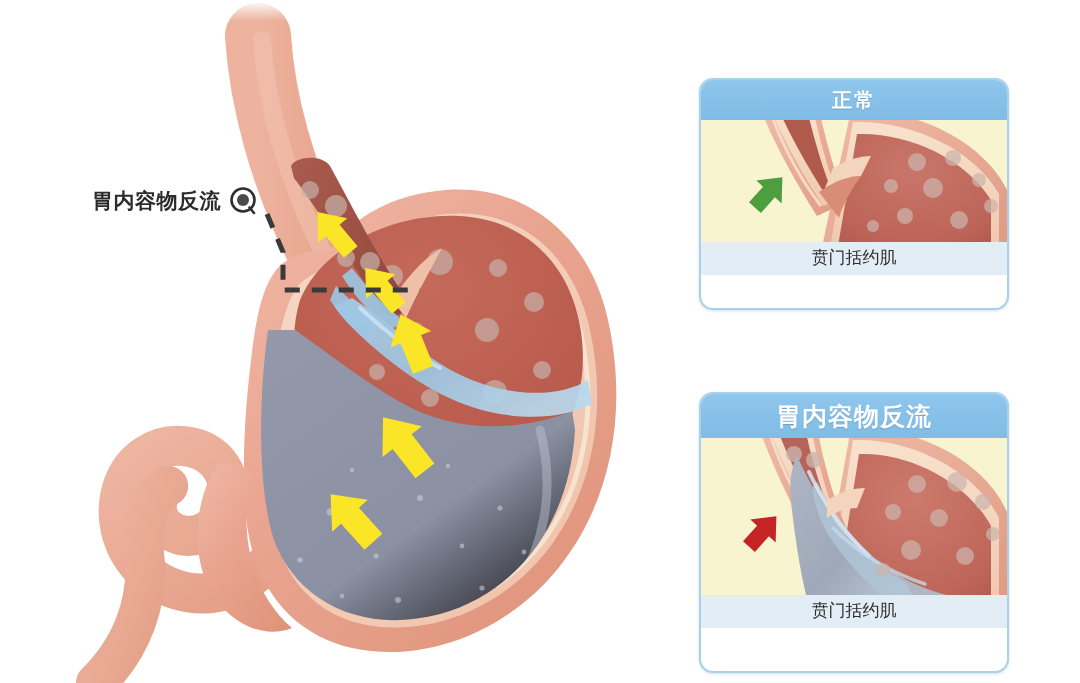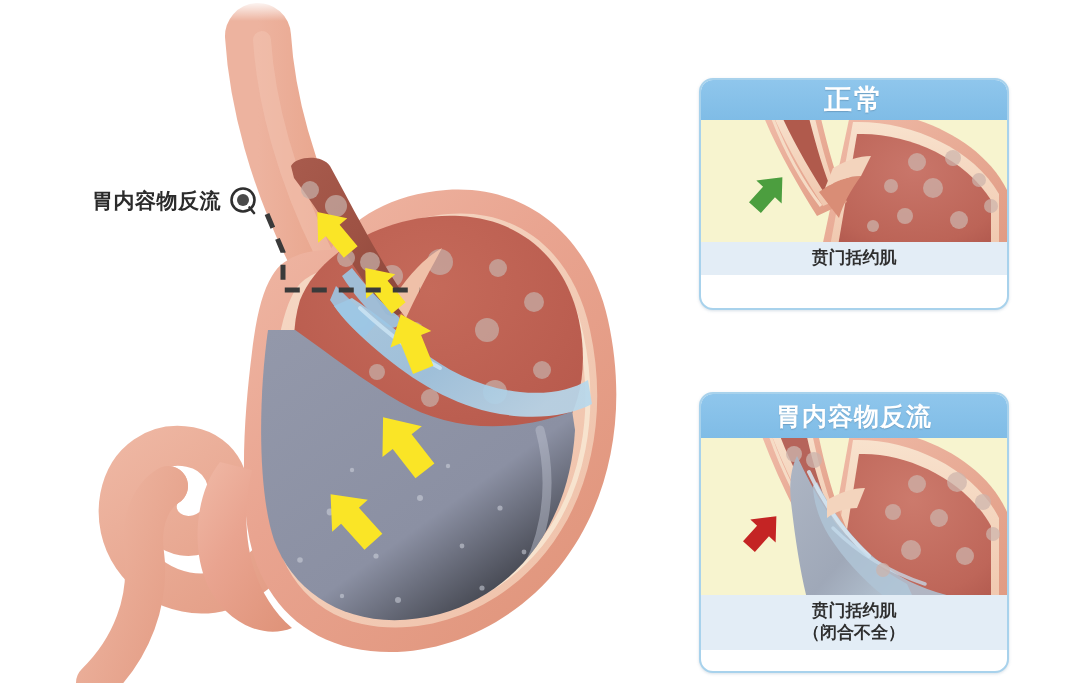--- a/index.html
+++ b/index.html
@@ -65,21 +65,21 @@
   .panel-header {
     height: 40px;
     background: linear-gradient(180deg, #8fc6ec 0%, #7fbce6 100%);
     display: flex;
     align-items: center;
     justify-content: center;
   }
   #panel-reflux .panel-header { height: 44px; }
   .panel-title {
     font-family: "DejaVu Sans", "Liberation Sans", sans-serif;
-    font-size: 28px;
+    font-size: 20px;
     font-weight: 700;
     color: #ffffff;
     letter-spacing: 2px;
     text-shadow: 0 1px 1px rgba(90,135,170,0.55);
     line-height: 1;
   }
   #panel-reflux .panel-title { font-size: 25px; letter-spacing: 1px; }
 
   .panel-figure {
     position: relative;
@@ -89,21 +89,21 @@
   }
   #panel-normal .panel-figure { height: 122px; }
   #panel-reflux .panel-figure { height: 157px; }
 
   .panel-caption {
     background: #e3edf6;
     padding: 4px 0 7px 0;
     text-align: center;
     font-family: "DejaVu Sans", "Liberation Sans", sans-serif;
     font-size: 17px;
-    font-weight: 700;
+    font-weight: 400;
     color: #2e2e2e;
     line-height: 1.30;
   }
   .panel-caption .cap-line { display: block; }
 
   svg { display: block; }
 </style>
 </head>
 <body>
 
@@ -466,17 +466,16 @@
           </g>
 
           <g transform="translate(62,93) rotate(42)">
             <path d="M 0 -20 L 17 0 L 8 0 L 8 21 L -8 21 L -8 0 L -17 0 Z" fill="#C42424"></path>
           </g>
         </g>
       </svg>
     </div>
     <div class="panel-caption">
       <span class="cap-line">贲门括约肌</span>
-      <span class="cap-line">（闭合不全）</span>
     </div>
   </div>
 
 </div>
 
 </body></html>

